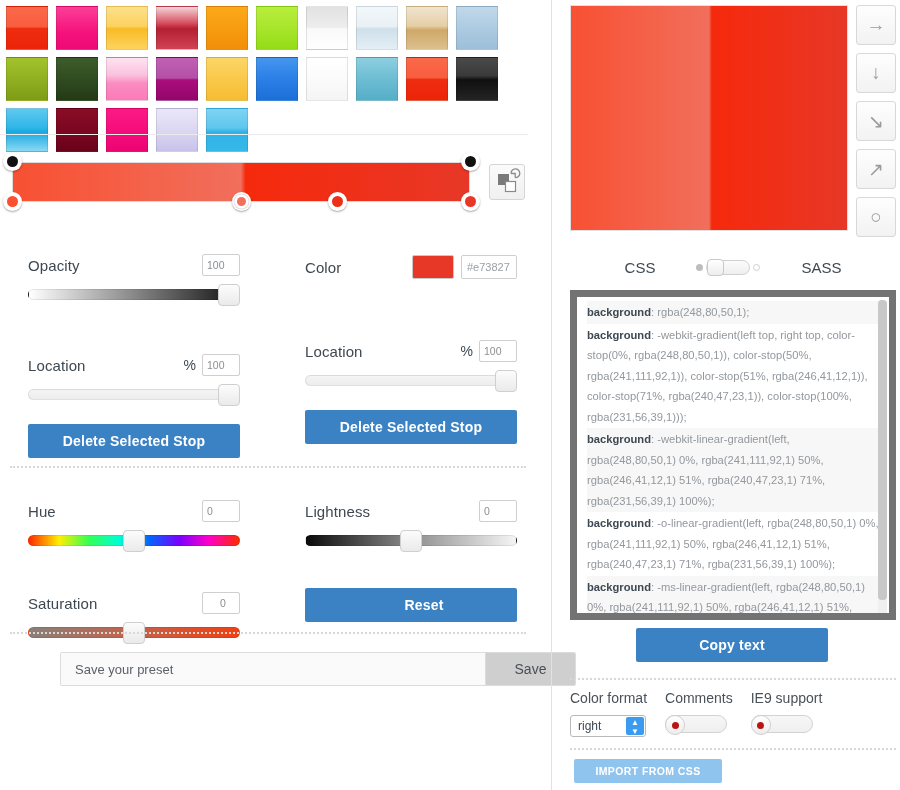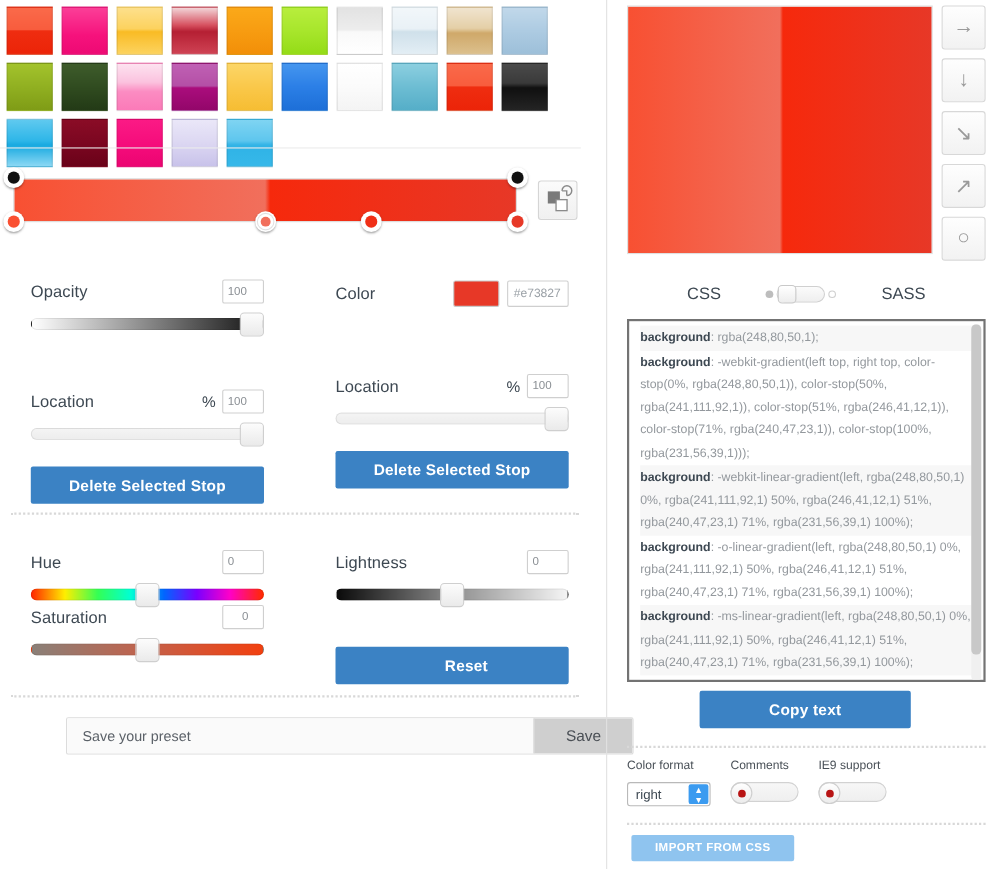--- a/index.html
+++ b/index.html
@@ -212,21 +212,21 @@
   .mini-toggle .tknob {
     position: absolute; left: 0px; top: -1.5px;
     width: 17px; height: 17px;
     border: 1px solid #c9c9c9; border-radius: 4px;
     background: linear-gradient(#ffffff, #ededed);
   }
 
   #css-output {
     position: absolute; left: 10px; top: 290px;
     width: 326px; height: 330px;
-    border: 2px solid #737373;
+    border: 7px solid #737373;
     background: #fff; overflow: hidden;
   }
   #css-lines {
     padding: 4px 8px 4px 10px;
     font-size: 11.2px; line-height: 20.5px;
     color: #93989d; word-break: break-word;
   }
   .css-line { padding: 1px 0; }
   .css-line:nth-child(odd) { background: #f7f7f7; }
   .css-prop { color: #3d4852; font-weight: bold; }
@@ -249,21 +249,21 @@
   #sep-1 { left: 570px; top: 678px; width: 326px; }
   #sep-2 { left: 570px; top: 748px; width: 326px; }
 
   #bottom-options {
     position: absolute; left: 10px; top: 690px;
     width: 326px;
     display: flex; gap: 18px;
   }
   .opt-group { display: flex; flex-direction: column; }
   .opt-label {
-    font-size: 11px; color: #4a5158; margin-bottom: 9px;
+    font-size: 14px; color: #4a5158; margin-bottom: 9px;
   }
   #color-format-select {
     width: 76px; height: 22px;
     border: 1px solid #b9b9b9; border-radius: 3px;
     background: #fff; font-size: 12px; color: #3d4852;
     display: flex; align-items: center;
     padding-left: 7px; position: relative; cursor: pointer;
   }
   #select-arrow-box {
     position: absolute; right: 1px; top: 1px;
@@ -412,21 +412,21 @@
 
     <div class="ctrl-col" style="left:28px; top:498px;">
       <div class="ctrl-row">
         <span class="ctrl-label">Hue</span>
         <span class="num-box">0</span>
       </div>
       <div class="slider">
         <div class="track" style="background:linear-gradient(to right,#ff2a00,#ffee00,#33ff55,#00ffd5,#0066ff,#7a00ff,#ff00c8,#ff2a00);"></div>
         <div class="handle" style="left:95px;"></div>
       </div>
-      <div class="ctrl-row" style="text-align:center;">
+      <div class="ctrl-row" style="margin-top:42px;text-align:center;">
         <span class="ctrl-label">Saturation</span>
         <span class="num-box">0</span>
       </div>
       <div class="slider">
         <div class="track" style="background:linear-gradient(to right,#8a8078,#c4614a,#f2400f);"></div>
         <div class="handle" style="left:95px;"></div>
       </div>
     </div>
 
     <div class="ctrl-col" style="left:305px; top:498px;">

